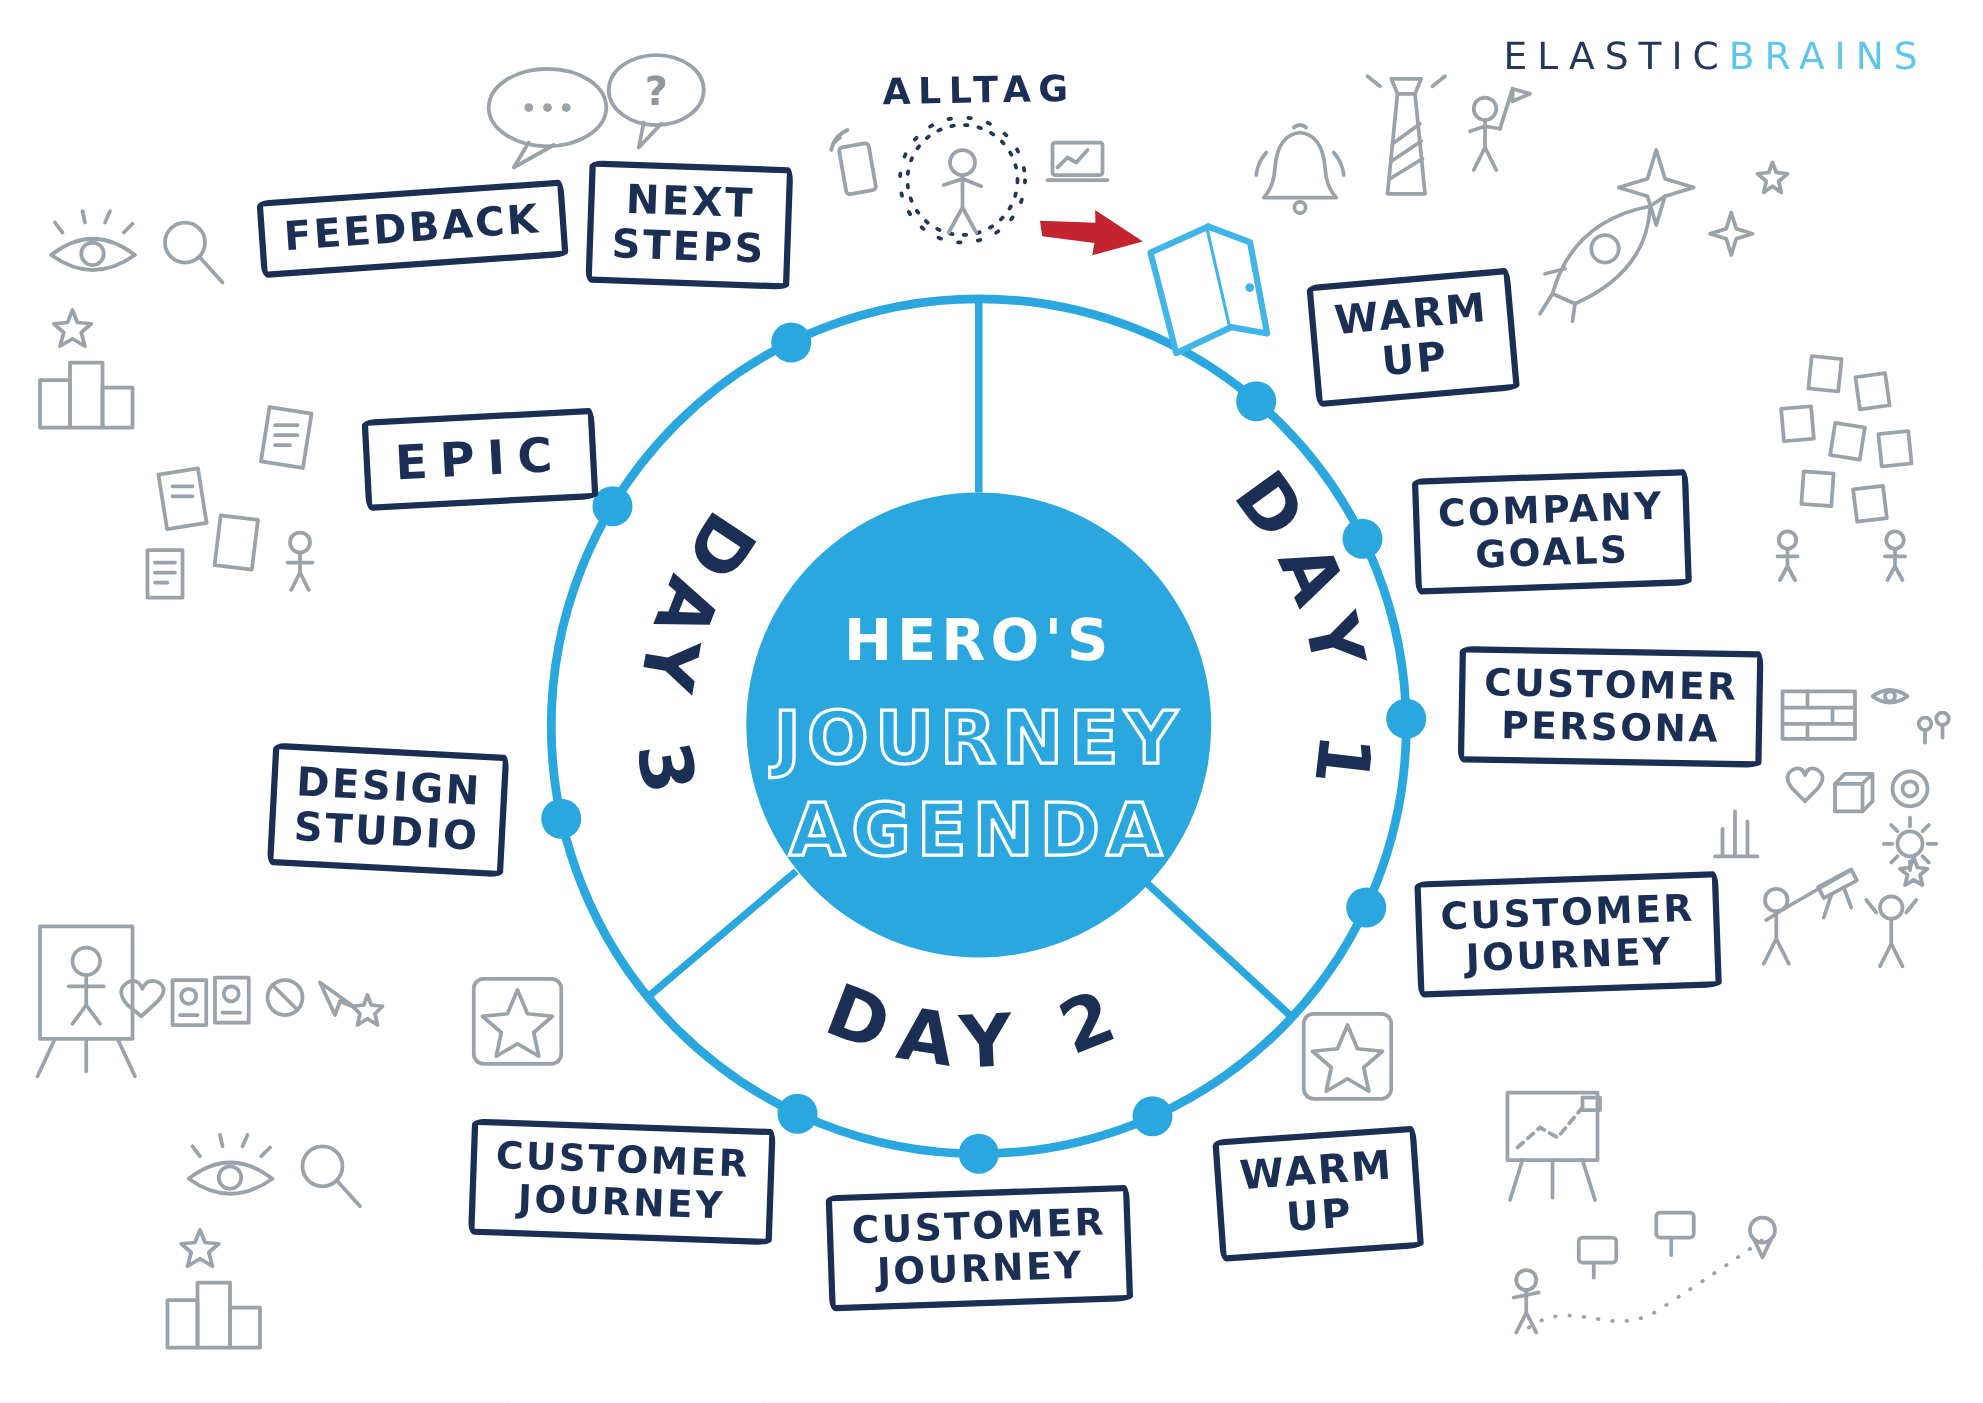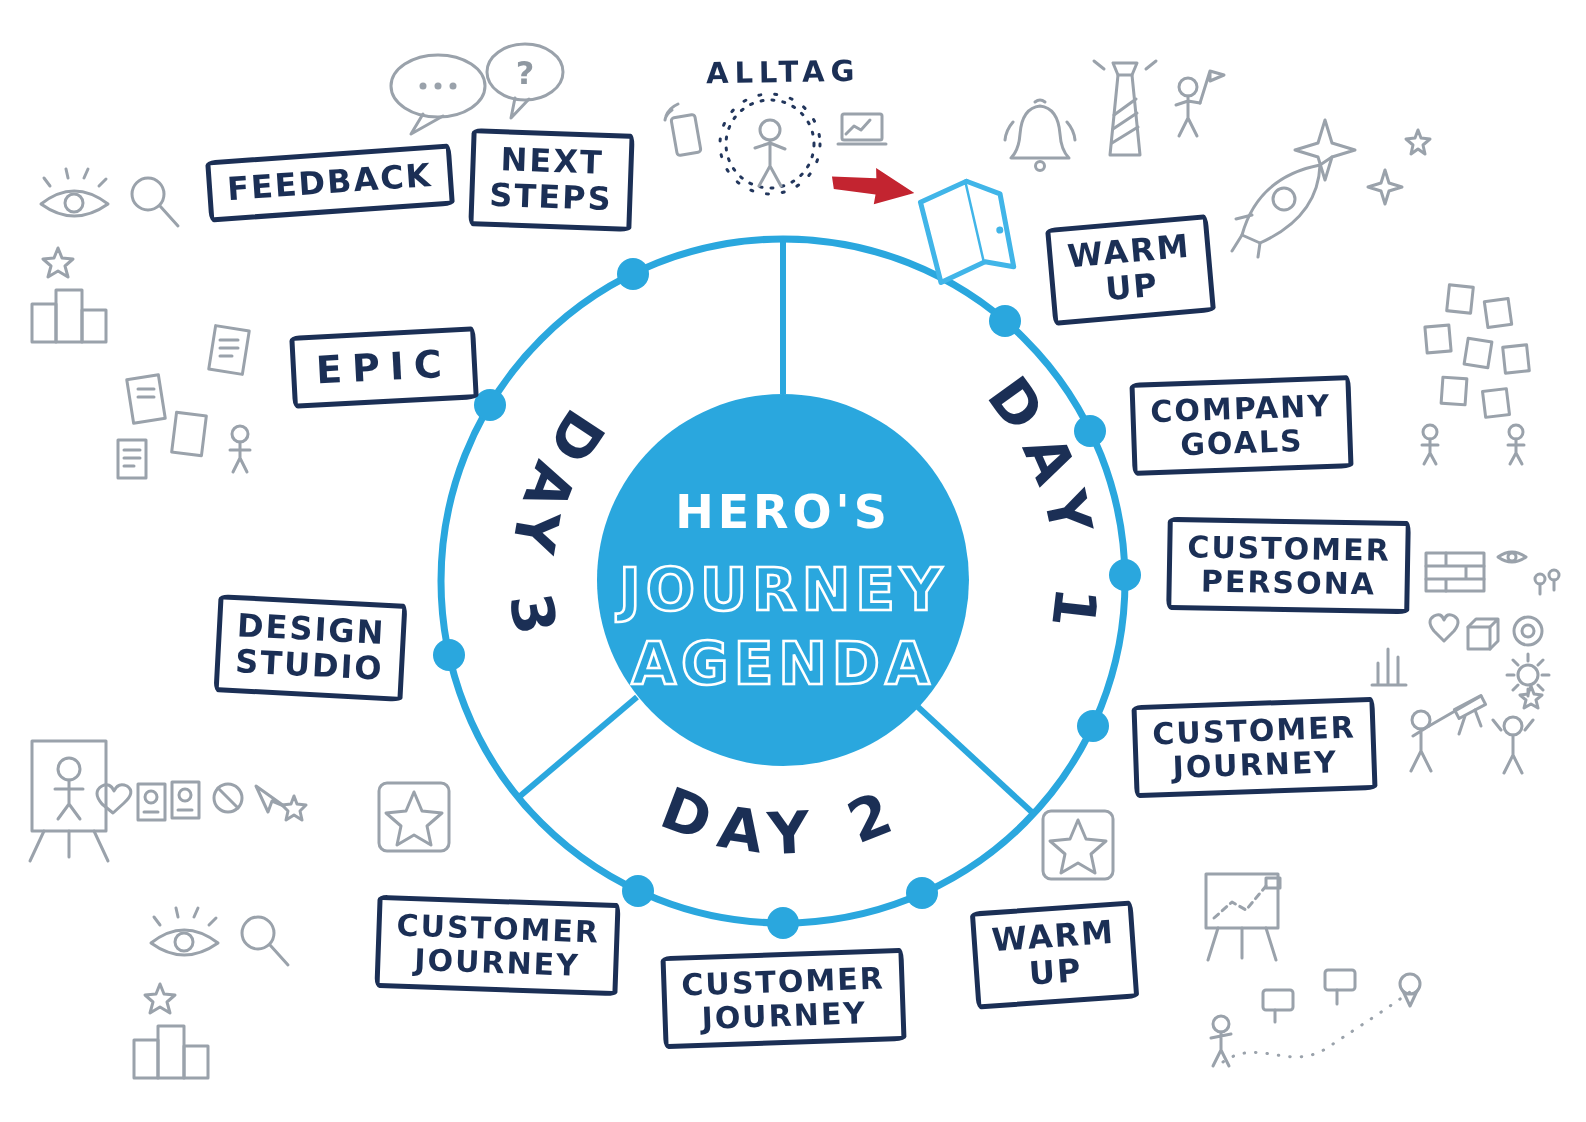--- a/index.html
+++ b/index.html
@@ -72,20 +72,23 @@
       <textPath href="#arcDay1" startOffset="50%">DAY 1</textPath>
     </text>
     <text class="day-text" text-anchor="middle">
       <textPath href="#arcDay2" startOffset="50%">DAY 2</textPath>
     </text>
     <text class="day-text" text-anchor="middle">
       <textPath href="#arcDay3" startOffset="50%">DAY 3</textPath>
     </text>
   </svg>
 
+  <div class="brand">
+    <span class="elastic">ELASTIC</span><span class="brains">BRAINS</span>
+  </div>
 
   <div class="alltag">ALLTAG</div>
 
   <div class="label-box" style="left:207px;top:152px;transform:rotate(-4deg)">
     <div>FEEDBACK</div>
   </div>
 
   <div class="label-box" style="left:470px;top:131px;transform:rotate(2deg)">
     <div>NEXT</div>
     <div>STEPS</div>

